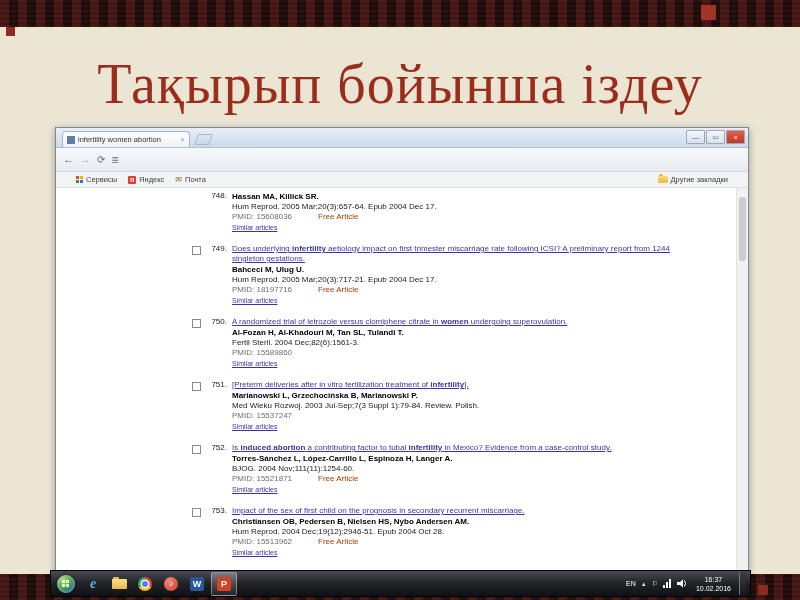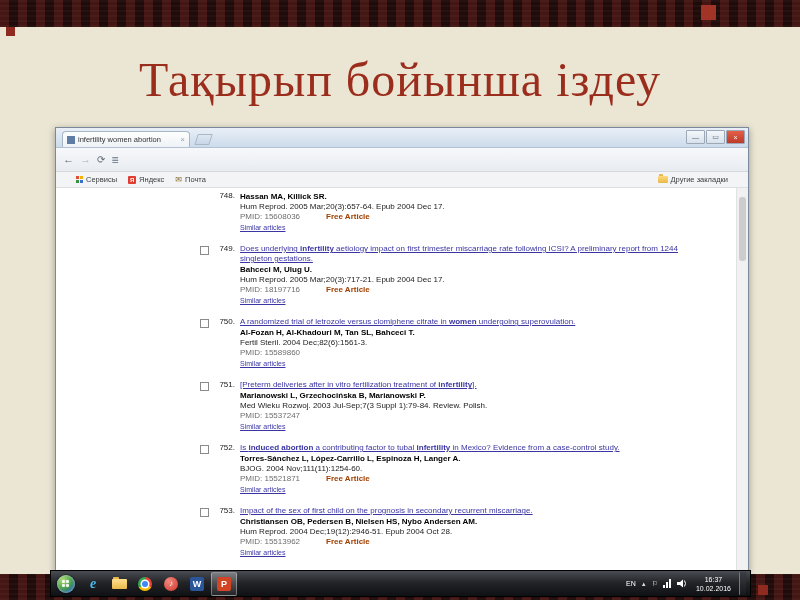--- a/index.html
+++ b/index.html
@@ -11,21 +11,21 @@
     background-image:repeating-linear-gradient(90deg,rgba(150,45,35,.22) 0 9px,rgba(0,0,0,.28) 9px 18px),
                      repeating-linear-gradient(0deg,rgba(255,255,255,.04) 0 2px,transparent 2px 5px);}
   .border-top{top:0;height:27px;}
   .border-bottom{bottom:0;height:26px;}
   .accent-sq{position:absolute;background:#a23427;}
   .acc-left{left:6px;top:27px;width:9px;height:9px;background:#8e2a20;}
   .acc-top-right{left:701px;top:5px;width:15px;height:15px;}
   .acc-bot-right{right:32px;bottom:5px;width:10px;height:10px;background:#8e2a20;}
 
   .slide-title{position:absolute;top:52px;left:0;width:800px;text-align:center;
-    font-family:"Liberation Serif",serif;font-size:48px;color:#9b2d1d;letter-spacing:1px;}
+    font-family:"Liberation Serif",serif;font-size:56px;color:#9b2d1d;letter-spacing:1px;}
 
   
   .browser{position:absolute;left:55px;top:127px;width:692px;height:443px;background:#fff;
     border:1px solid #7b8a9a;box-shadow:0 2px 7px rgba(0,0,0,.35);}
   .titlebar{position:relative;height:19px;background:linear-gradient(#e9eff7,#ccdbeb);
     border-bottom:1px solid #b3c2d2;}
   .tab{position:absolute;left:6px;top:3px;height:16px;width:128px;display:flex;align-items:center;gap:3px;
     padding:0 4px;background:linear-gradient(#fdfefe,#eef2f6);border:1px solid #a9b6c3;border-bottom:none;
     border-radius:4px 4px 0 0;font-size:7.5px;color:#333;box-sizing:border-box;}
   .favicon{width:8px;height:8px;background:#5f7ea6;flex:0 0 auto;}
@@ -61,33 +61,33 @@
   .mailicon{color:#8d6e2f;font-size:8px;line-height:1;}
   .bm-right{margin-left:auto;}
   .foldericon{width:10px;height:7px;background:linear-gradient(#ffd97a,#e8b84b);border-radius:1px;position:relative;}
   .foldericon::before{content:"";position:absolute;top:-2px;left:1px;width:4px;height:2px;background:#e8b84b;
     border-radius:1px 1px 0 0;}
 
   .content{position:relative;height:384px;background:#fff;overflow:hidden;}
   .scrollbar{position:absolute;right:0;top:0;width:11px;height:100%;background:#f1f1f1;border-left:1px solid #e2e2e2;}
   .thumb{position:absolute;left:2px;top:9px;width:7px;height:64px;background:#cccccc;border-radius:3px;}
 
-  .results{position:absolute;left:144px;top:3px;width:492px;}
+  .results{position:absolute;left:136px;top:3px;width:492px;}
   .result{display:flex;margin-bottom:11px;}
   .cb{width:7px;height:7px;border:1px solid #8a8a8a;background:#fff;margin:2px 4px 0 0;flex:0 0 auto;}
   .invis{visibility:hidden;}
   .num{width:20px;text-align:right;margin:0 5px 0 2px;font-size:8px;color:#222;flex:0 0 auto;}
   .rbody{flex:1;font-size:8px;line-height:10px;color:#111;max-width:460px;}
   .rtitle{display:block;color:#3a35a3;text-decoration:underline;cursor:pointer;}
   .bld{font-weight:bold;}
   .auth{margin-top:1px;color:#000;font-weight:bold;}
   .jrnl{color:#222;}
   .pline{display:flex;gap:26px;}
   .pmid{color:#6e6e6e;}
-  .free{color:#a13f00;font-weight:bold;}
+  .free{color:#a13f00;font-weight:normal;}
   .sim{display:inline-block;margin-top:1px;font-size:7px;color:#3a35a3;text-decoration:underline;cursor:pointer;}
 
   
   .taskbar{position:absolute;left:50px;top:570px;width:701px;height:27px;z-index:3;display:flex;align-items:center;
     gap:2px;padding:0 2px;box-sizing:border-box;background:linear-gradient(#4a4d53,#232529 45%,#0f1013);
     border:1px solid #000;}
   .startorb{width:18px;height:18px;border-radius:50%;margin:0 4px;position:relative;flex:0 0 auto;
     background:radial-gradient(circle at 35% 30%,#b6e07a,#4ba24b 45%,#1f5fa8 78%,#123d73);
     box-shadow:inset 0 0 3px rgba(255,255,255,.7),0 0 2px rgba(0,0,0,.8);}
   .orbflag{position:absolute;inset:5px;display:grid;grid-template-columns:3px 3px;grid-template-rows:3px 3px;gap:1px;}
@@ -188,21 +188,21 @@
             <span class="cb"></span>
             <span class="num">749.</span>
             <div class="rbody"><a class="rtitle"><span>Does underlying </span><span class="bld">infertility</span><span> aetiology impact on first trimester miscarriage rate following ICSI? A preliminary report from 1244 singleton gestations.</span></a><div class="auth">Bahceci M, Ulug U.</div><div class="jrnl">Hum Reprod. 2005 Mar;20(3):717-21. Epub 2004 Dec 17.</div><div class="pline">
                 <span class="pmid">PMID: 18197716</span>
                 <span class="free">Free Article</span>
               </div><a class="sim">Similar articles</a></div>
           </div>
           <div class="result">
             <span class="cb"></span>
             <span class="num">750.</span>
-            <div class="rbody"><a class="rtitle"><span>A randomized trial of letrozole versus clomiphene citrate in </span><span class="bld">women</span><span> undergoing superovulation.</span></a><div class="auth">Al-Fozan H, Al-Khadouri M, Tan SL, Bahceci T.</div><div class="jrnl">Fertil Steril. 2004 Dec;82(6):1561-3.</div><div class="pline">
+            <div class="rbody"><a class="rtitle"><span>A randomized trial of letrozole versus clomiphene citrate in </span><span class="bld">women</span><span> undergoing superovulation.</span></a><div class="auth">Al-Fozan H, Al-Khadouri M, Tan SL, Tulandi T.</div><div class="jrnl">Fertil Steril. 2004 Dec;82(6):1561-3.</div><div class="pline">
                 <span class="pmid">PMID: 15589860</span>
               </div><a class="sim">Similar articles</a></div>
           </div>
           <div class="result">
             <span class="cb"></span>
             <span class="num">751.</span>
             <div class="rbody"><a class="rtitle"><span>[Preterm deliveries after in vitro fertilization treatment of </span><span class="bld">infertility</span><span>].</span></a><div class="auth">Marianowski L, Grzechocińska B, Marianowski P.</div><div class="jrnl">Med Wieku Rozwoj. 2003 Jul-Sep;7(3 Suppl 1):79-84. Review. Polish.</div><div class="pline">
                 <span class="pmid">PMID: 15537247</span>
               </div><a class="sim">Similar articles</a></div>
           </div>

